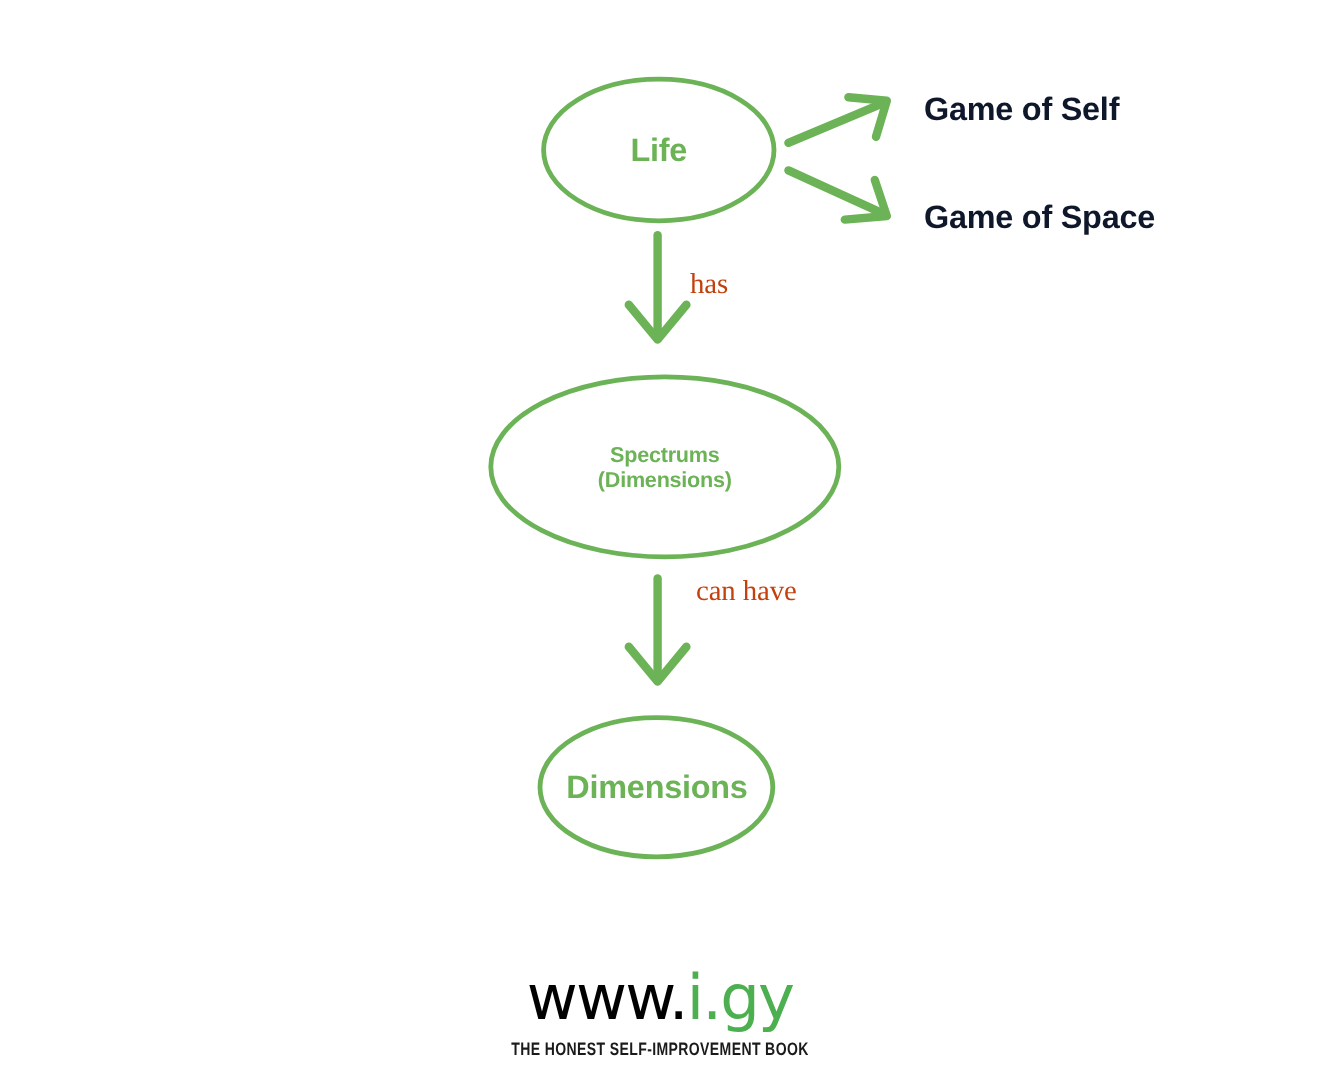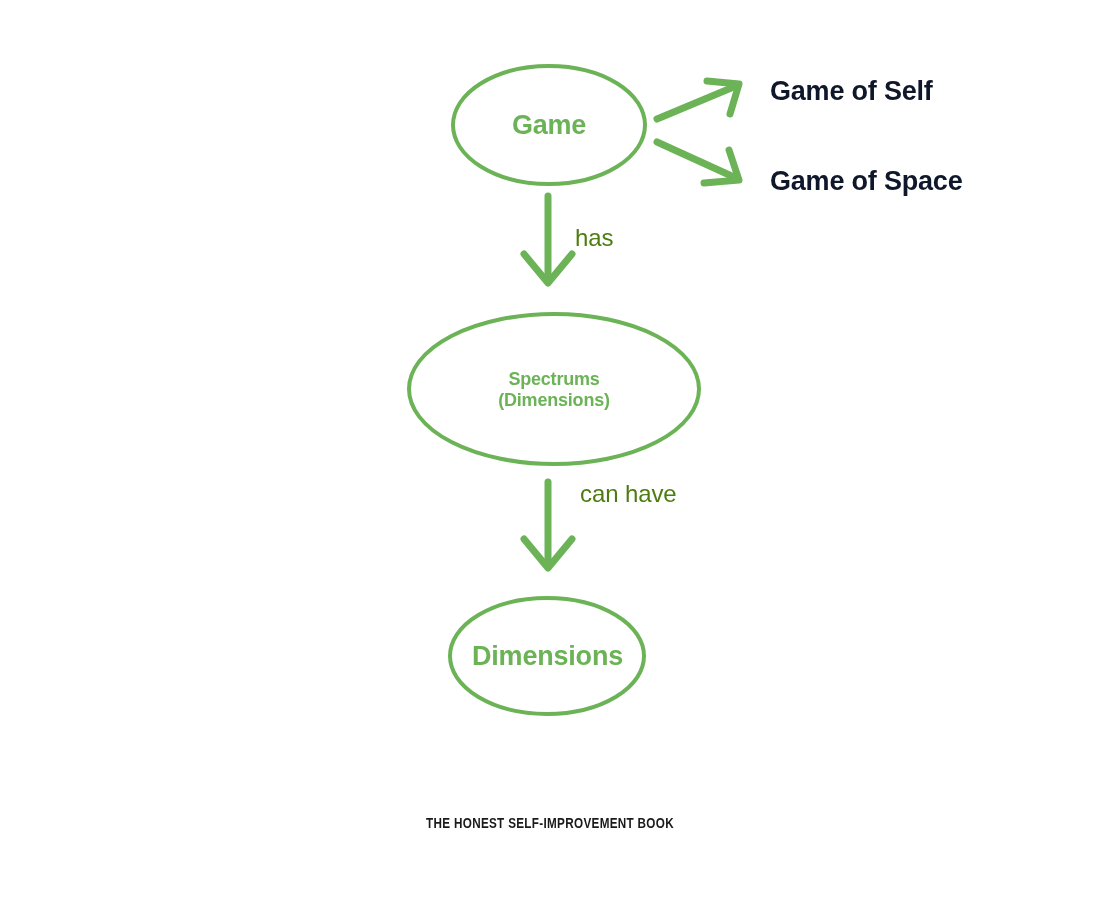--- a/index.html
+++ b/index.html
@@ -75,23 +75,24 @@
     letter-spacing: -0.2px;
     white-space: nowrap;
   }
   #branch-text-0 { left: 770px; top: 76px; }
   #branch-text-1 { left: 770px; top: 166px; }
 
   
   .edge-label {
     position: absolute;
     font-size: 24px;
-    color: #4d7c0f;
+    color: #c2410c;
     white-space: nowrap;
     letter-spacing: -0.1px;
+    font-family: Liberation Serif, serif;
   }
   #edge-label-has { left: 575px; top: 224px; }
   #edge-label-canhave { left: 580px; top: 480px; }
 
   
   #footer {
     position: absolute;
     left: 0;
     top: 806px;
     width: 1100px;
@@ -142,30 +143,31 @@
     <line x1="548" y1="196" x2="548" y2="278" stroke="#6BB356" stroke-width="7" stroke-linecap="round"></line>
     <polyline points="524,254 548,283 572,254" fill="none" stroke="#6BB356" stroke-width="7" stroke-linecap="round" stroke-linejoin="round"></polyline>
   </g>
 
   <g>
     <line x1="548" y1="482" x2="548" y2="563" stroke="#6BB356" stroke-width="7" stroke-linecap="round"></line>
     <polyline points="524,539 548,568 572,539" fill="none" stroke="#6BB356" stroke-width="7" stroke-linecap="round" stroke-linejoin="round"></polyline>
   </g>
 </svg>
 
-<div class="node-label" id="node-space-label">Game</div>
+<div class="node-label" id="node-space-label">Life</div>
 
 <div class="node-label" id="node-spectrums-label">Spectrums
 (Dimensions)</div>
 
 <div class="node-label" id="node-direction-label">Dimensions</div>
 
 <div class="branch-text" id="branch-text-0">Game of Self</div>
 
 <div class="branch-text" id="branch-text-1">Game of Space</div>
 
 <div class="edge-label" id="edge-label-has">has</div>
 
 <div class="edge-label" id="edge-label-canhave">can have</div>
 
 <div id="footer">
+  <div id="footer-logo"><span>www.</span><span class="logo-accent">i.gy</span></div>
   <div id="footer-tagline">THE HONEST SELF-IMPROVEMENT BOOK</div>
 </div>
 
 </body></html>

